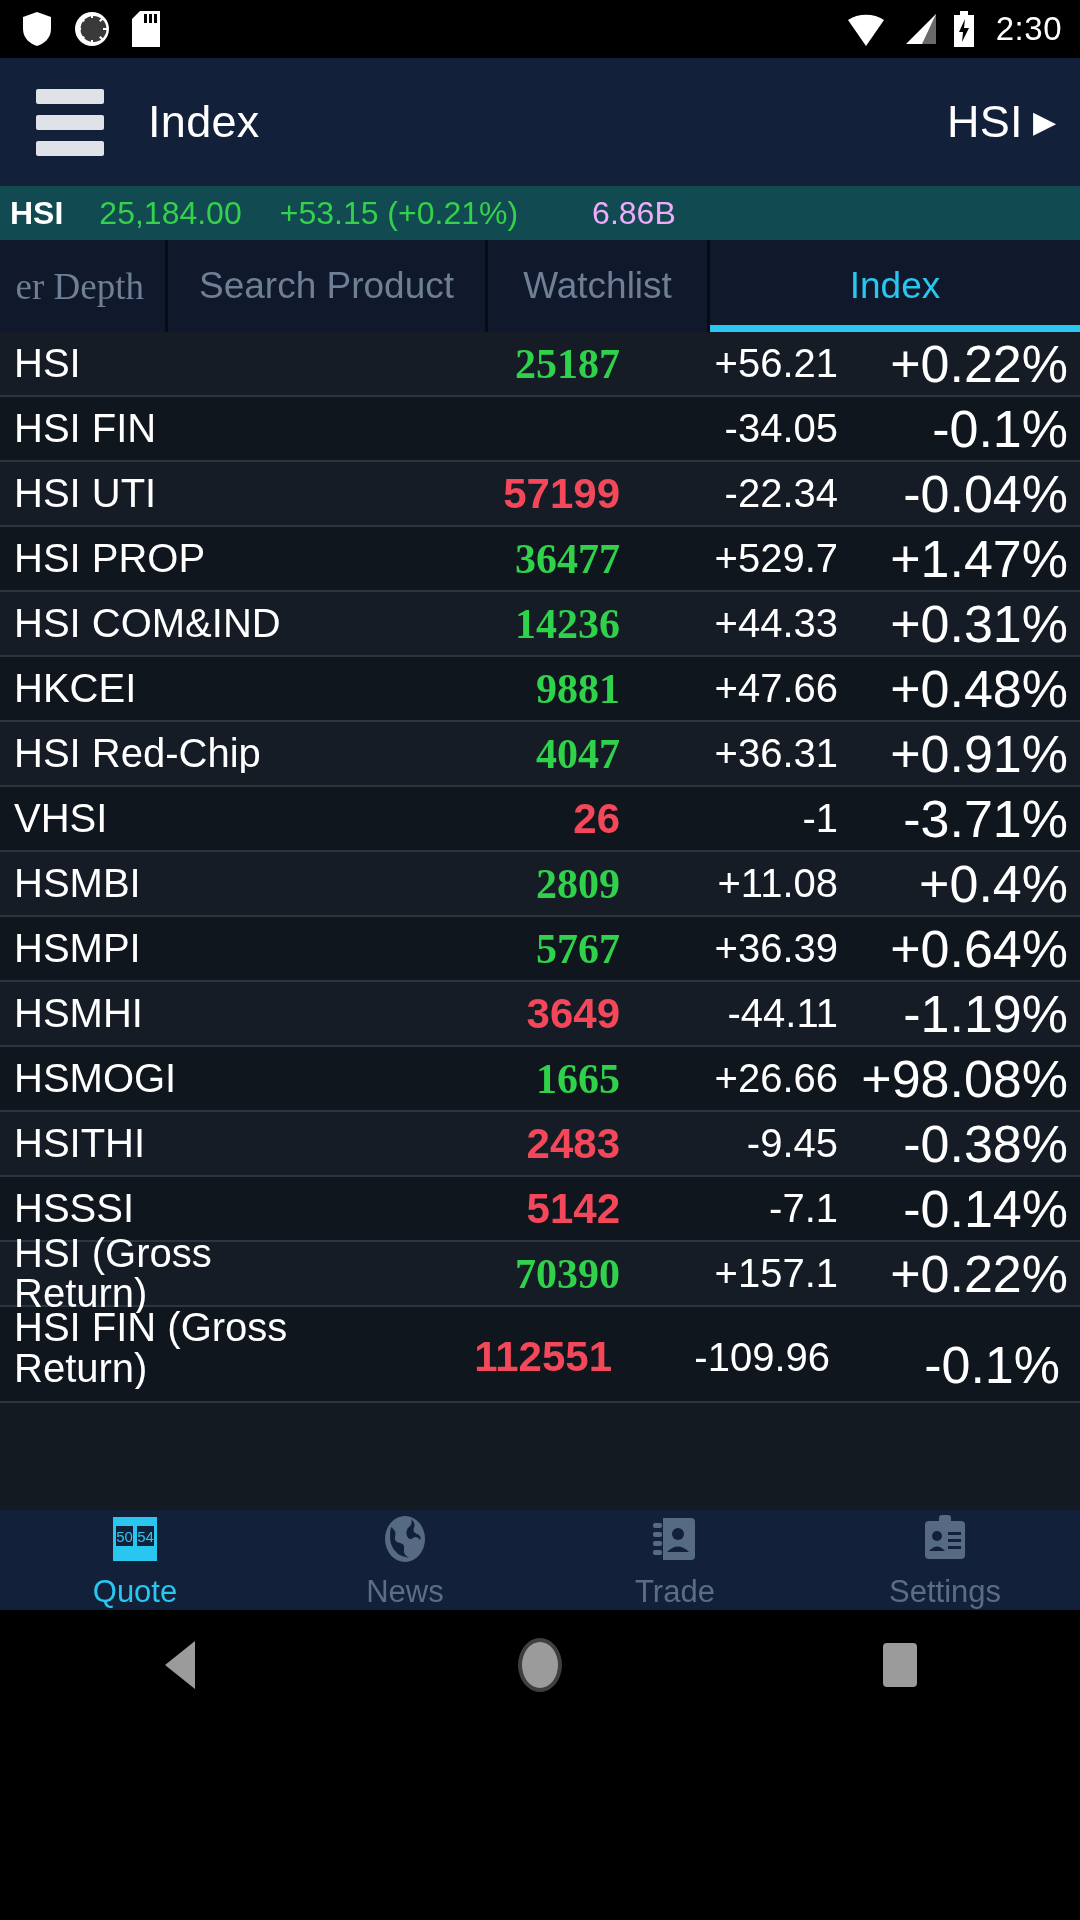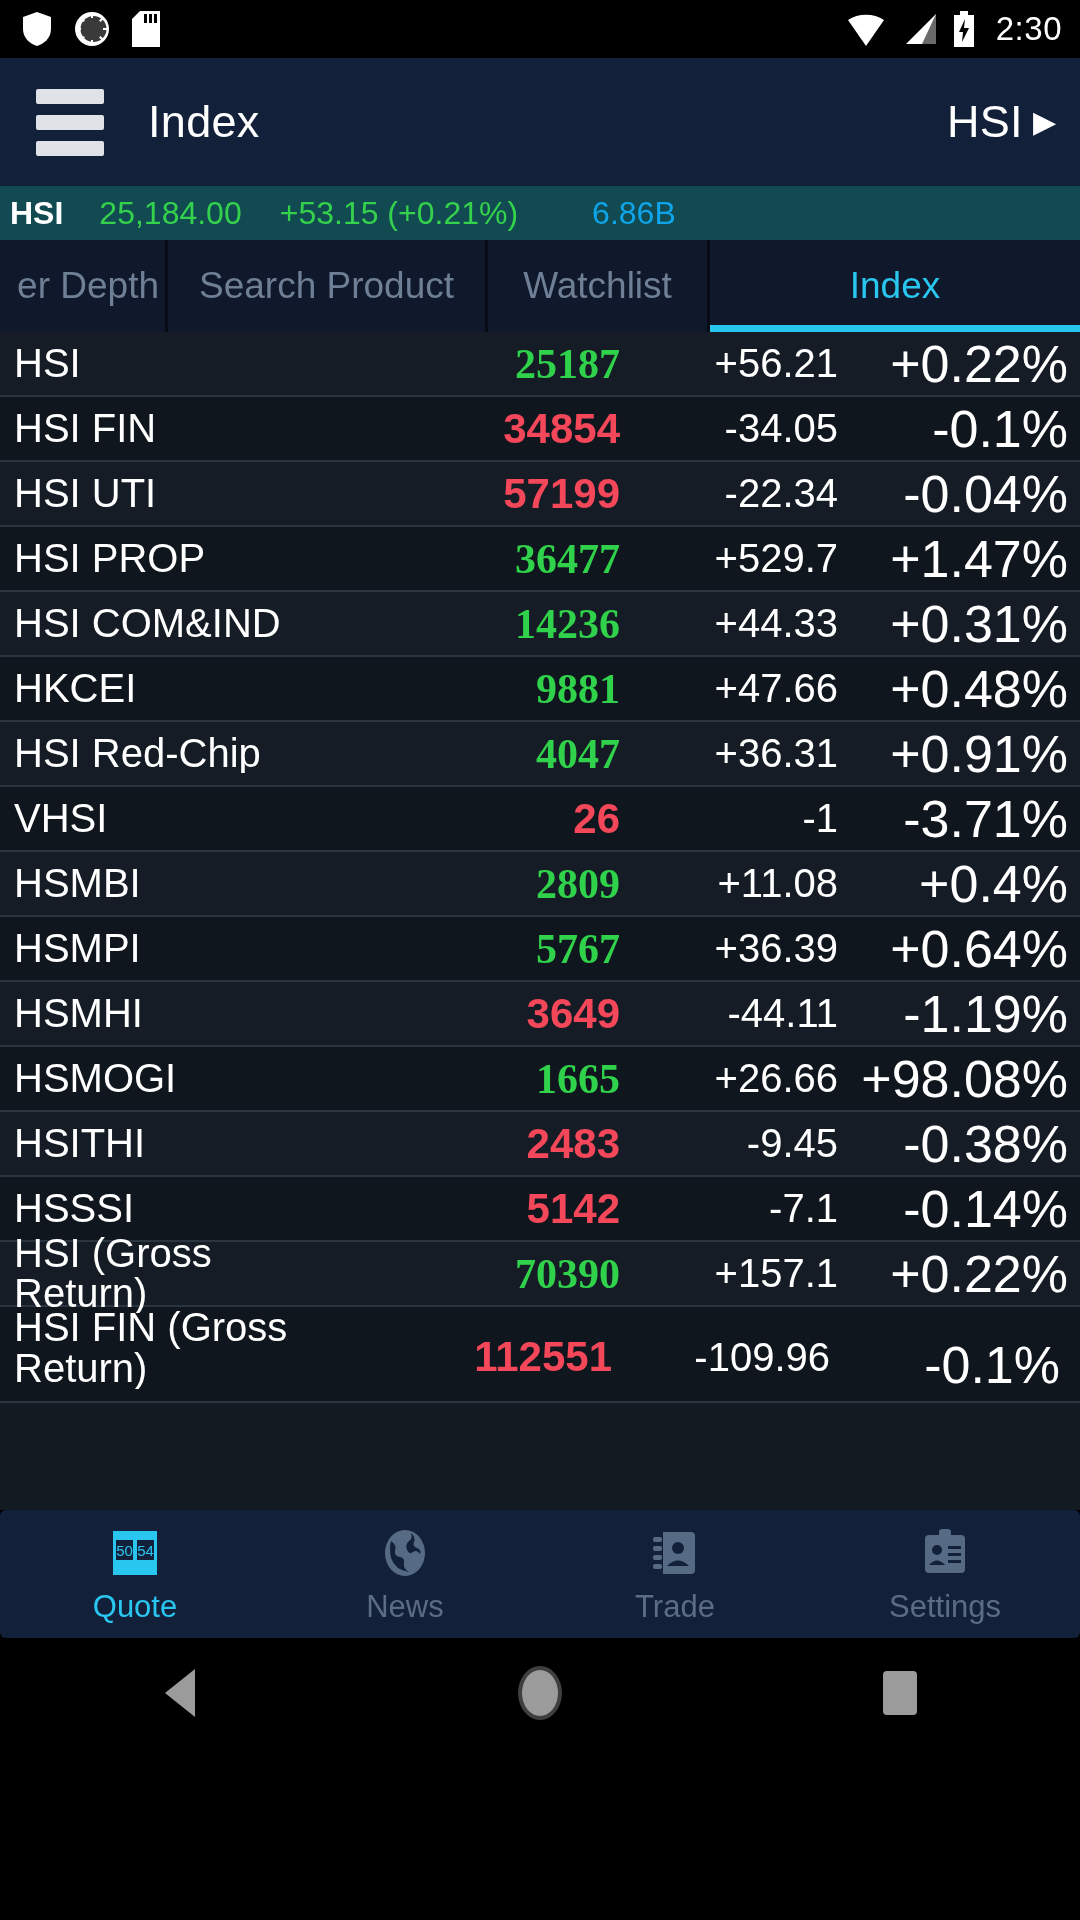--- a/index.html
+++ b/index.html
@@ -29,36 +29,36 @@
   #app-bar-arrow{ font-size:30px; line-height:1; }
 
   
   #ticker{
     height:54px; background:#124a52; display:flex; align-items:center;
     padding:0 0 0 10px; color:#fff; font-size:32px; white-space:nowrap;
   }
   #ticker .t-sym{ font-weight:bold; }
   #ticker .t-last{ margin-left:36px; color:#33d14c; }
   #ticker .t-chg{ margin-left:38px; color:#33d14c; }
-  #ticker .t-vol{ margin-left:74px; color:#0ea5e9; }
+  #ticker .t-vol{ margin-left:74px; color:#f0abfc; }
 
   
   #tabs{ height:92px; background:#10192b; display:flex; align-items:stretch; }
   .tab{
     position:relative; display:flex; align-items:center; justify-content:center;
     color:#6f7f95; font-size:37px; white-space:nowrap; overflow:hidden;
     border-right:3px solid #060b16;
   }
   .tab:last-child{ border-right:none; }
   .tab.active{ color:#29c6f0; }
   .tab.active::after{
     content:""; position:absolute; left:0; right:0; bottom:0;
     height:7px; background:#29c6f0;
   }
-  #tab-0{ flex:0 0 168px; justify-content:flex-end; padding-right:6px;}
+  #tab-0{ flex:0 0 168px; justify-content:flex-end; padding-right:21px;font-family:Liberation Serif, serif;}
   #tab-1{ flex:0 0 320px; }
   #tab-2{ flex:0 0 222px; }
   #tab-3{ flex:1 1 auto; }
 
   
   #index-list{
     height:1178px; background:#141a22; overflow:hidden; position:relative;
   }
   .row{
     height:65px; display:flex; align-items:center;
@@ -71,21 +71,21 @@
     overflow:hidden; white-space:normal; word-break:normal;
   }
   .row .price{ flex:0 0 268px; text-align:right; font-size:42px; font-weight:bold; }
   .row .chg  { flex:0 0 218px; text-align:right; font-size:40px; color:#fff; }
   .row .pct  { flex:0 0 230px; text-align:right; font-size:52px; color:#fff; }
   .up  { color:#2fd24a;font-family:Liberation Serif, serif; }
   .down{ color:#f4485a; }
 
   
   #bottom-nav{
-    height:128px; background:#13203a; display:flex; align-items:center;border-radius:6px;
+    height:100px; background:#13203a; display:flex; align-items:center;
   }
   .nav-item{
     flex:1 1 0; height:100%; display:flex; flex-direction:column;
     align-items:center; justify-content:center; gap:6px;
     color:#5b6d85; font-size:31px;
   }
   .nav-item.active{ color:#29c6f0; }
   .nav-ico{ height:60px; display:flex; align-items:center; justify-content:center; }
 
   
@@ -170,21 +170,20 @@
 
 <div id="index-list">
     <div class="row">
       <div class="name">HSI</div>
       <div class="price up">25187</div>
       <div class="chg">+56.21</div>
       <div class="pct">+0.22%</div>
     </div>
     <div class="row">
       <div class="name">HSI FIN</div>
-      <div class="price down">34854</div>
       <div class="chg">-34.05</div>
       <div class="pct">-0.1%</div>
     </div>
     <div class="row">
       <div class="name">HSI UTI</div>
       <div class="price down">57199</div>
       <div class="chg">-22.34</div>
       <div class="pct">-0.04%</div>
     </div>
     <div class="row">

